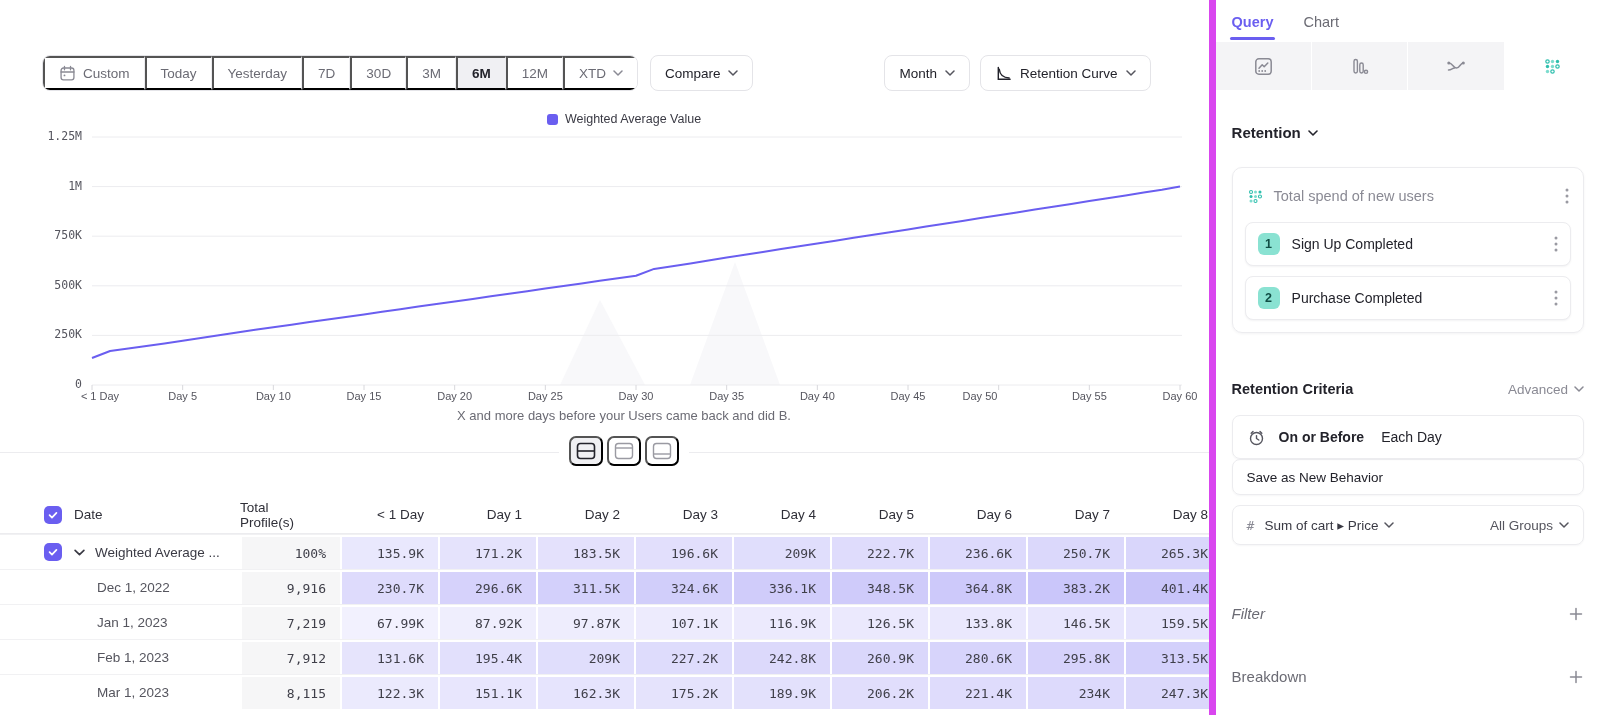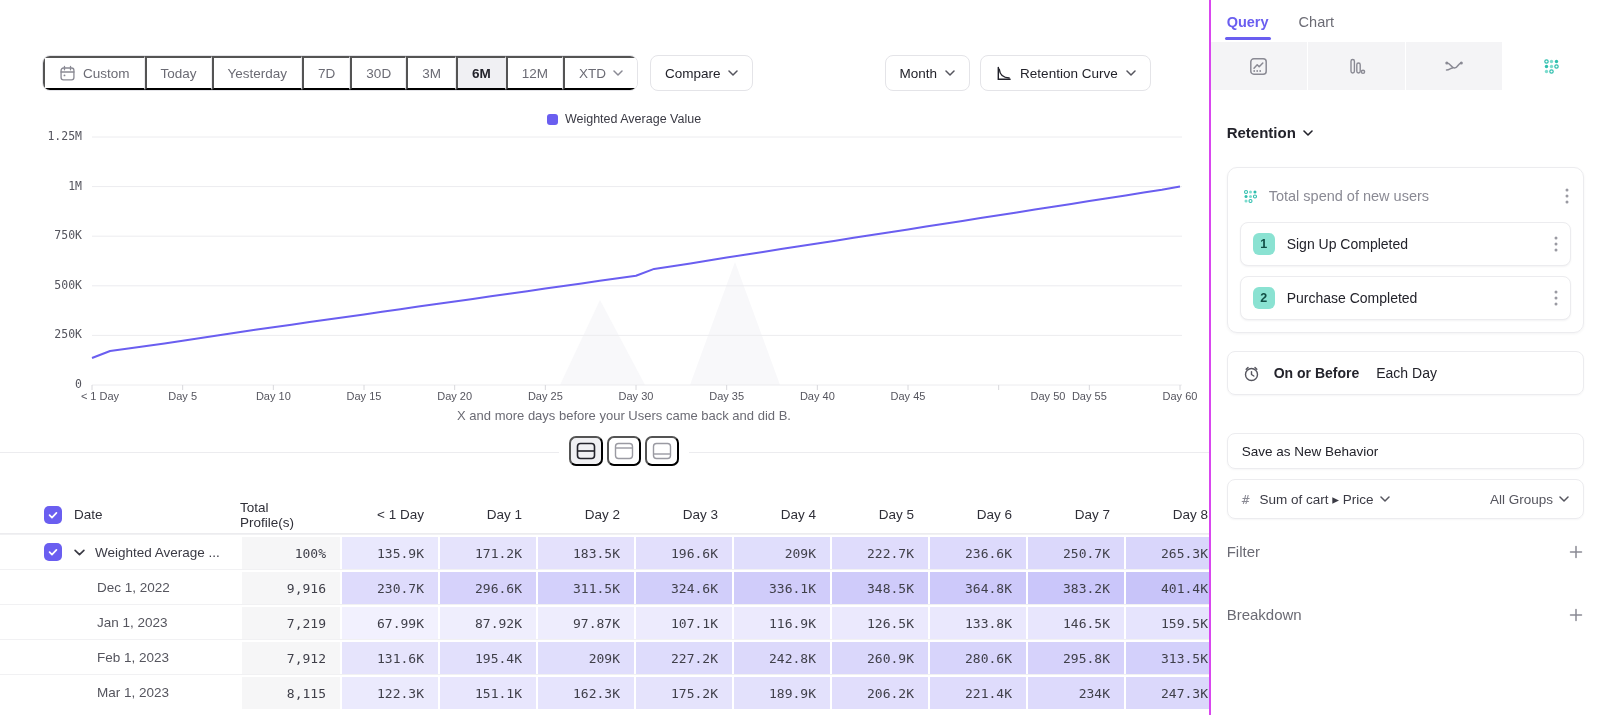--- a/index.html
+++ b/index.html
@@ -1,19 +1,19 @@
 <!DOCTYPE html>
 <html><head>
 <meta charset="utf-8">
 <style>
   * { margin:0; padding:0; box-sizing:border-box; }
   html,body { width:1600px; height:715px; background:#fff; font-family:"Liberation Sans", sans-serif; overflow:hidden; }
   .app { position:relative; width:1600px; height:715px; display:flex; }
   .main { position:relative; width:1248px; height:715px; overflow:hidden; }
-  .sidebar { position:relative; width:404px; height:715px; border-left:2px solid #d946ef; background:#fff; }
+  .sidebar { position:relative; width:404px; height:715px; border-left:7px solid #d946ef; background:#fff; }
 
   
   .toolbar { position:absolute; top:55px; left:42px; right:58px; height:36px; display:flex; justify-content:space-between; align-items:center; }
   .tb-left { display:flex; gap:12px; align-items:center; }
   .tb-right { display:flex; gap:10px; align-items:center; }
   .range-control { display:flex; height:36px; border:1px solid #e4e4e8; border-radius:8px; overflow:hidden; background:#fff; }
   .range-btn { display:flex; align-items:center; gap:7px; padding:0 14px; font-size:13.5px; color:#6b6b74; border-right:1px solid #ececef; cursor:pointer; background:#fff; white-space:nowrap; }
   .range-btn:last-child { border-right:none; }
   .range-btn.selected { background:#f0f0f3; color:#23232b; font-weight:bold; }
   .pill-btn { display:flex; align-items:center; gap:8px; height:36px; padding:0 14px; border:1px solid #e4e4e8; border-radius:8px; background:#fff; font-size:13.5px; color:#23232b; cursor:pointer; white-space:nowrap; }
@@ -64,28 +64,28 @@
   .bh-title { flex:1; font-size:14.5px; color:#8a8a94; }
   .step-card { margin-top:10px; display:flex; align-items:center; gap:12px; height:44px; padding:0 12px; border:1px solid #ececef; border-radius:8px; background:#fff; box-shadow:0 1px 2px rgba(20,20,40,.05); cursor:pointer; }
   .step-badge { width:22px; height:22px; border-radius:6px; background:#8ae2d2; color:#114e45; font-size:12.5px; font-weight:bold; display:flex; align-items:center; justify-content:center; }
   .step-label { flex:1; font-size:14px; color:#23232b; }
   .criteria-row { margin-top:48px; display:flex; align-items:center; justify-content:space-between; }
   .criteria-title { font-size:14.5px; font-weight:bold; color:#23232b; }
   .adv { display:flex; align-items:center; gap:6px; font-size:13.5px; color:#8a8a94; cursor:pointer; }
   .criteria-card { margin-top:18px; display:flex; align-items:center; gap:13px; height:44px; padding:0 14px; border:1px solid #ececef; border-radius:8px; box-shadow:0 1px 2px rgba(20,20,40,.04); cursor:pointer; }
   .cond { font-size:14px; font-weight:bold; color:#23232b; }
   .unit { font-size:14px; color:#23232b; margin-left:4px; }
-  .save-box { margin-top:38px; display:flex; align-items:center; height:36px; padding:0 14px; border:1px solid #ececef; border-radius:8px; font-size:13.5px; color:#23232b; cursor:pointer; box-shadow:0 1px 2px rgba(20,20,40,.04); }
+  .save-box { display:flex; align-items:center; height:36px; padding:0 14px; border:1px solid #ececef; border-radius:8px; font-size:13.5px; color:#23232b; cursor:pointer; box-shadow:0 1px 2px rgba(20,20,40,.04); }
   .prop-row { margin-top:10px; display:flex; align-items:center; gap:10px; height:40px; padding:0 14px; border:1px solid #ececef; border-radius:8px; box-shadow:0 1px 2px rgba(20,20,40,.04); }
   .prop-hash { font-family:"DejaVu Sans Mono", monospace; font-size:13px; color:#8a8a94; }
   .prop-path { flex:1; display:flex; align-items:center; gap:6px; font-size:13.5px; color:#3a3a44; cursor:pointer; }
   .prop-group { display:flex; align-items:center; gap:6px; font-size:13.5px; color:#55555e; cursor:pointer; }
   .add-row { display:flex; align-items:center; justify-content:space-between; }
   .add-row .lbl { font-size:15px; color:#6b6b74; }
-  .add-filter { margin-top:24px; }
+  .add-filter { margin-top:60px;font-style:italic; }
   .add-breakdown { margin-top:46px; }
   .kebab { cursor:pointer; display:flex; align-items:center; }
 </style>
 </head>
 <body>
 
 <div class="app">
 
   <div class="main">
 
@@ -196,21 +196,21 @@
         <div class="x-label" style="left: 58px;">&lt; 1 Day</div>
         <div class="x-label" style="left: 140.667px;">Day 5</div>
         <div class="x-label" style="left: 231.333px;">Day 10</div>
         <div class="x-label" style="left: 322px;">Day 15</div>
         <div class="x-label" style="left: 412.667px;">Day 20</div>
         <div class="x-label" style="left: 503.333px;">Day 25</div>
         <div class="x-label" style="left: 594px;">Day 30</div>
         <div class="x-label" style="left: 684.667px;">Day 35</div>
         <div class="x-label" style="left: 775.333px;">Day 40</div>
         <div class="x-label" style="left: 866px;">Day 45</div>
-        <div class="x-label" style="left: 1006px;">Day 50</div>
+        <div class="x-label" style="left: 938px;">Day 50</div>
         <div class="x-label" style="left: 1047.33px;">Day 55</div>
         <div class="x-label" style="left: 1138px;">Day 60</div>
       </div>
     <div class="caption">X and more days before your Users came back and did B.</div>
 
     <div class="rule"></div>
     <div class="toggles">
       <div class="toggle-wrap">
         <button class="tg-btn selected">
           <svg width="20" height="18" viewBox="0 0 20 18">
@@ -442,20 +442,29 @@
                 <svg width="4" height="16" viewBox="0 0 4 16">
                   <circle cx="2" cy="2" r="1.5" fill="#9a9aa2"></circle>
                   <circle cx="2" cy="8" r="1.5" fill="#9a9aa2"></circle>
                   <circle cx="2" cy="14" r="1.5" fill="#9a9aa2"></circle>
                 </svg>
               </span>
             </div>
           </div>
       </div>
 
+      <div class="criteria-row">
+        <span class="criteria-title">Retention Criteria</span>
+        <span class="adv">
+          <span>Advanced</span>
+          <svg width="10" height="6" viewBox="0 0 10 6">
+              <path d="M1 1l4 4 4-4" fill="none" stroke="#8a8a94" stroke-width="1.5" stroke-linecap="round" stroke-linejoin="round"></path>
+            </svg>
+        </span>
+      </div>
 
       <div class="criteria-card">
         <svg width="19" height="19" viewBox="0 0 19 19">
             <circle cx="9.5" cy="10.5" r="6" fill="none" stroke="#55555e" stroke-width="1.4"></circle>
             <path d="M9.5 7.6v2.9l2.3 1.5" fill="none" stroke="#55555e" stroke-width="1.4" stroke-linecap="round" stroke-linejoin="round"></path>
             <path d="M4.2 5.2L6 3.4M14.8 5.2L13 3.4" fill="none" stroke="#55555e" stroke-width="1.4" stroke-linecap="round"></path>
           </svg>
         <span class="cond">On or Before</span>
         <span class="unit">Each Day</span>
       </div>

